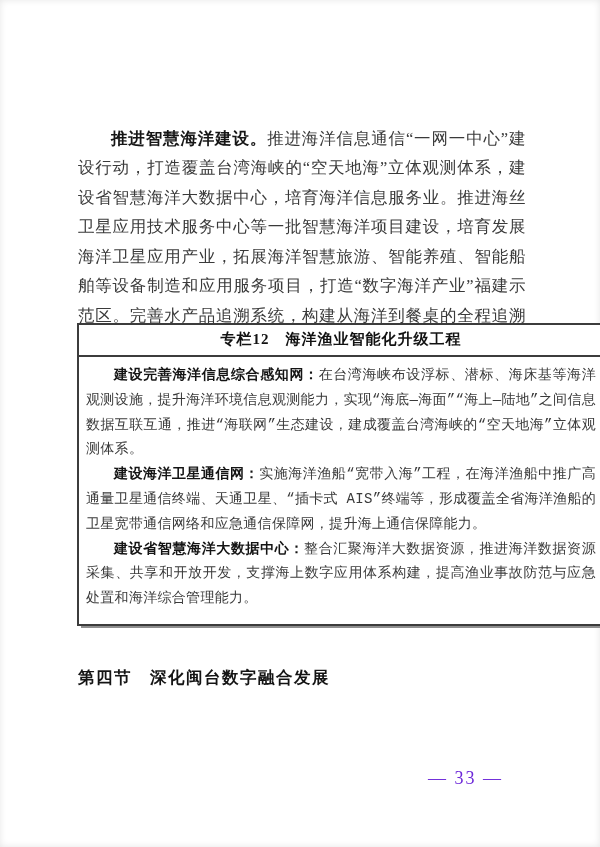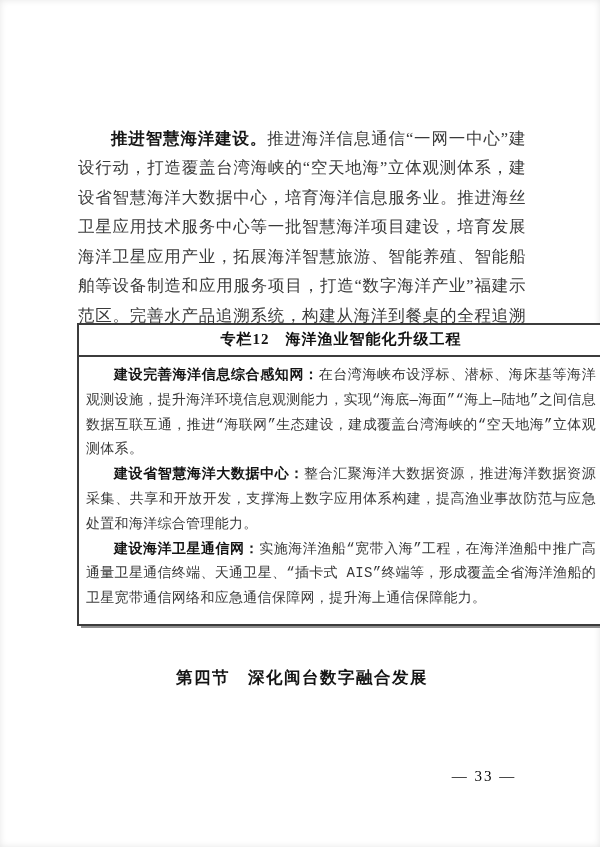--- a/index.html
+++ b/index.html
@@ -73,21 +73,20 @@
   .feature-item .item-lead {
     font-weight: bold;
     color: #141414;
   }
   
   .section-heading {
     position: absolute;
     top: 667px;
     left: 78px;
     width: 448px;
-    text-align: center;
     font-weight: bold;
     font-size: 16.5px;
     color: #141414;
     letter-spacing: 1.5px;
   }
   
   .closing {
     position: absolute;
     top: 726px;
     left: 78px;
@@ -98,39 +97,39 @@
     text-indent: 2em;
     color: #3a3a3a;
     letter-spacing: 0.5px;
   }
   
   .page-number {
     position: absolute;
     top: 768px;
     left: 428px;
     width: 112px;
-    text-align: center;
-    font-size: 15px;
-    color: #000000;
+    text-align: left;
+    font-size: 18px;
+    color: #6d28d9;
     letter-spacing: 2px;
   }
 </style>
 </head>
 <body>
 
 <div class="page">
 
   <p class="para-main"><span class="lead">推进智慧海洋建设。</span><span>推进海洋信息通信“一网一中心”建设行动，打造覆盖台湾海峡的“空天地海”立体观测体系，建设省智慧海洋大数据中心，培育海洋信息服务业。推进海丝卫星应用技术服务中心等一批智慧海洋项目建设，培育发展海洋卫星应用产业，拓展海洋智慧旅游、智能养殖、智能船舶等设备制造和应用服务项目，打造“数字海洋产业”福建示范区。完善水产品追溯系统，构建从海洋到餐桌的全程追溯链条。</span></p>
 
   <div class="feature-box">
     <div class="feature-box-title">专栏12　海洋渔业智能化升级工程</div>
     <div class="feature-box-body">
       <p class="feature-item"><span class="item-lead">建设完善海洋信息综合感知网：</span><span>在台湾海峡布设浮标、潜标、海床基等海洋观测设施，提升海洋环境信息观测能力，实现“海底—海面”“海上—陆地”之间信息数据互联互通，推进“海联网”生态建设，建成覆盖台湾海峡的“空天地海”立体观测体系。</span></p>
+      <p class="feature-item"><span class="item-lead">建设海洋卫星通信网：</span><span>实施海洋渔船“宽带入海”工程，在海洋渔船中推广高通量卫星通信终端、天通卫星、“插卡式 AIS”终端等，形成覆盖全省海洋渔船的卫星宽带通信网络和应急通信保障网，提升海上通信保障能力。</span></p>
       <p class="feature-item"><span class="item-lead">建设省智慧海洋大数据中心：</span><span>整合汇聚海洋大数据资源，推进海洋数据资源采集、共享和开放开发，支撑海上数字应用体系构建，提高渔业事故防范与应急处置和海洋综合管理能力。</span></p>
-      <p class="feature-item"><span class="item-lead">建设海洋卫星通信网：</span><span>实施海洋渔船“宽带入海”工程，在海洋渔船中推广高通量卫星通信终端、天通卫星、“插卡式 AIS”终端等，形成覆盖全省海洋渔船的卫星宽带通信网络和应急通信保障网，提升海上通信保障能力。</span></p>
     </div>
   </div>
 
   <div class="section-heading">第四节　深化闽台数字融合发展</div>
 
 
   <div class="page-number">— 33 —</div>
 
 </div>
 

